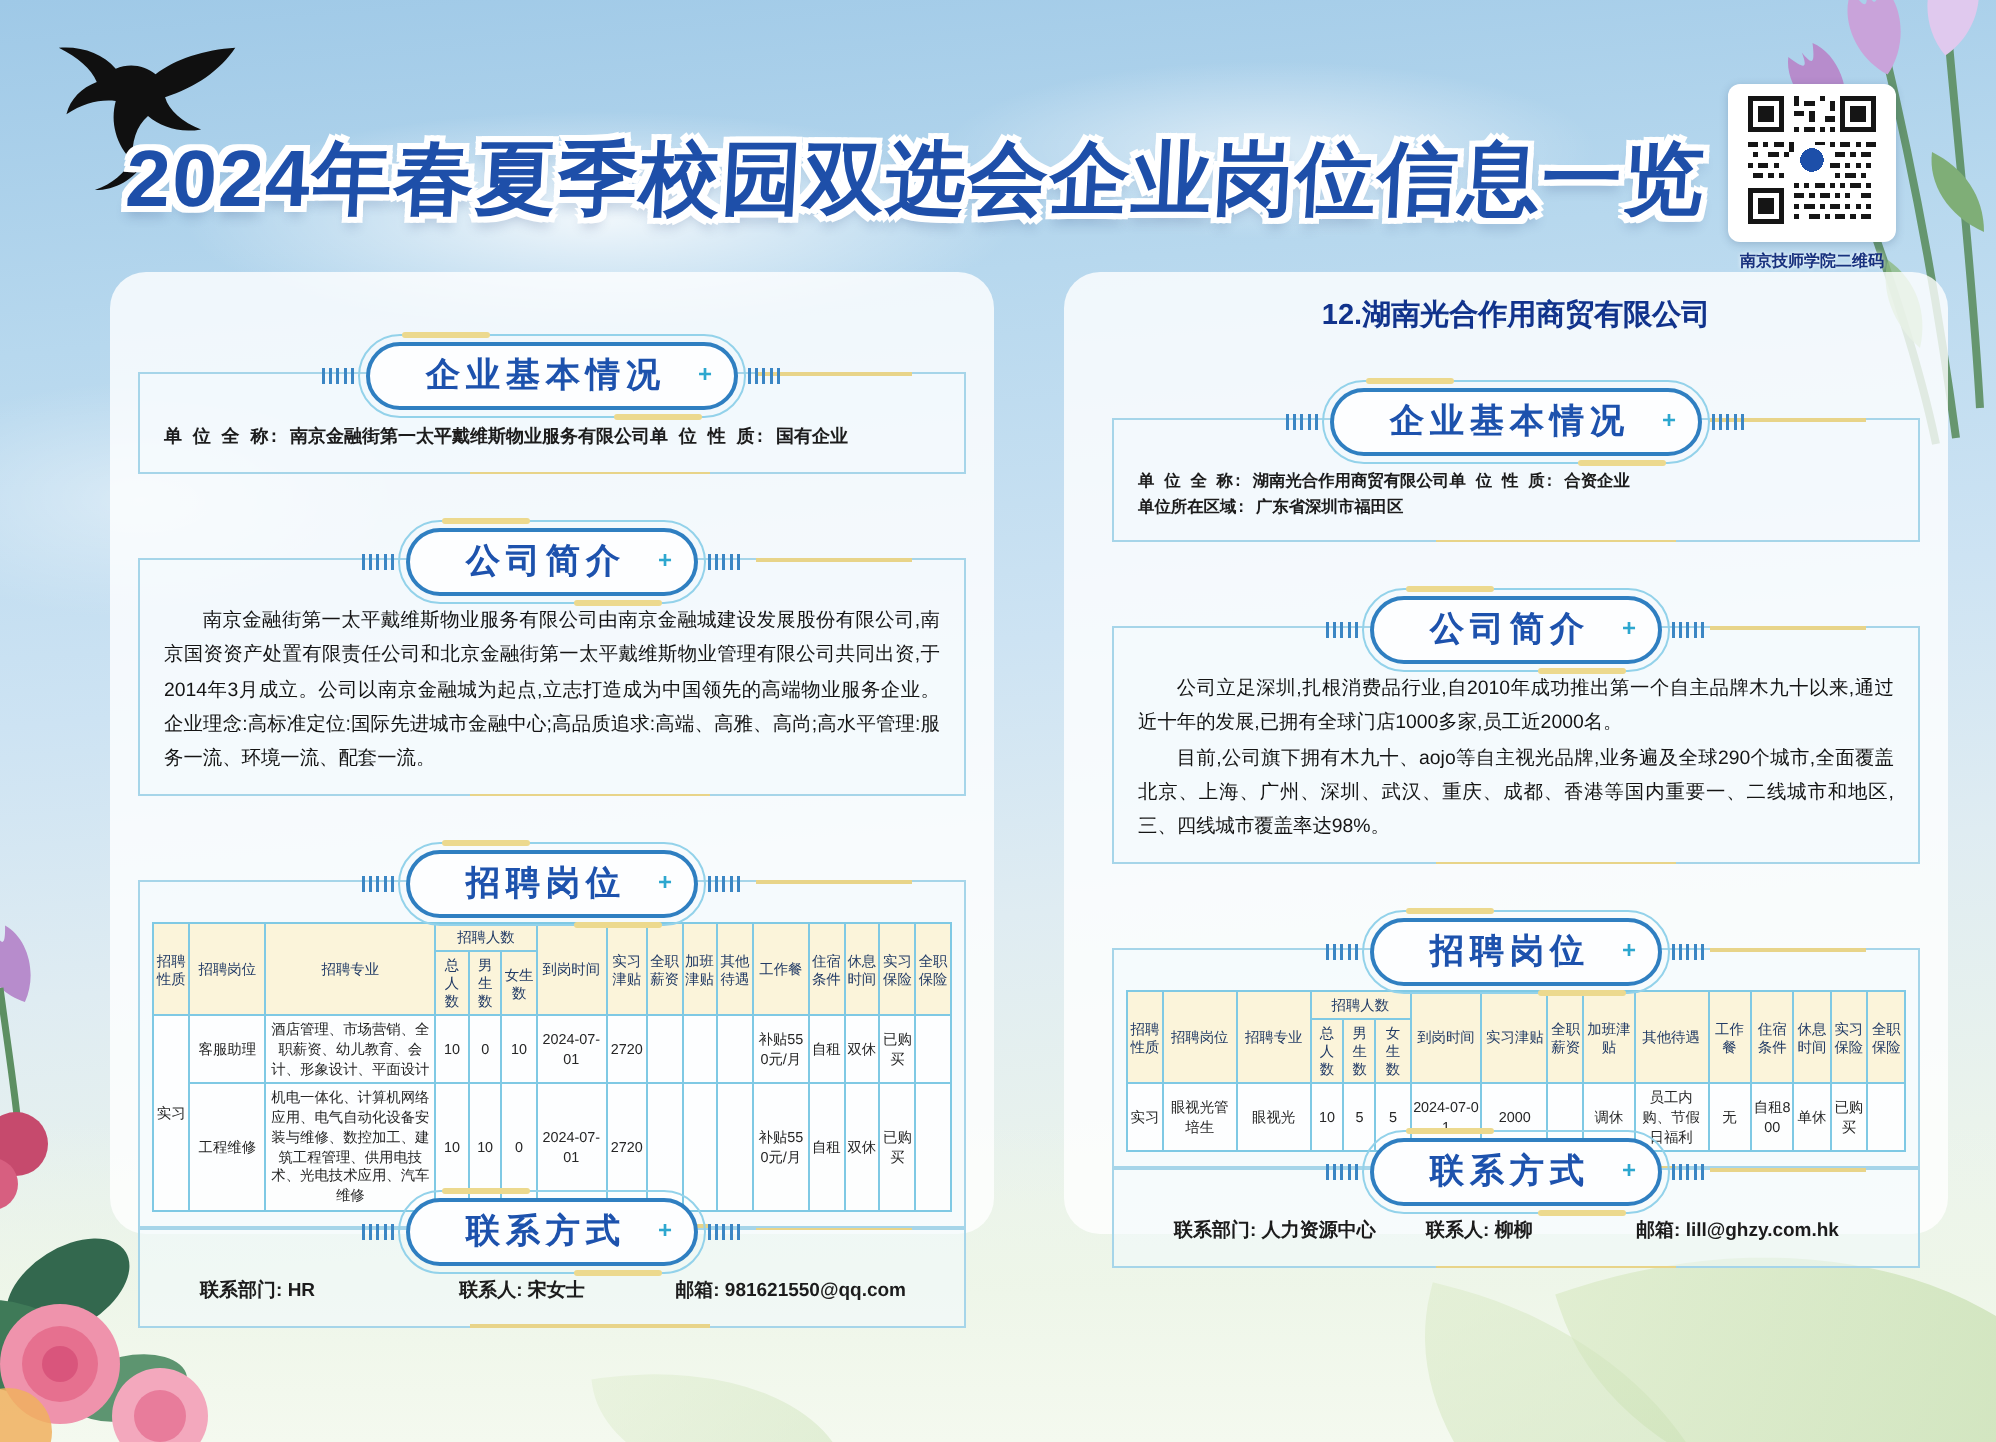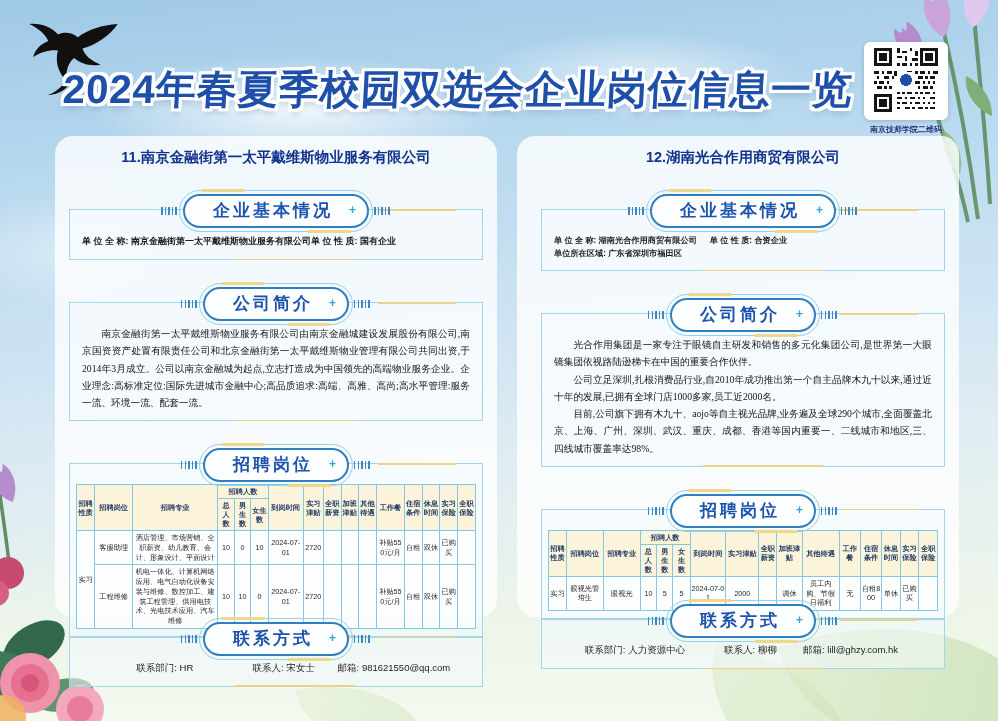--- a/index.html
+++ b/index.html
@@ -29,62 +29,62 @@
   .qr-wrap{position:absolute;top:42px;right:50px;width:84px;text-align:center;}
   .qr-box{background:#fff;border-radius:6px;padding:6px 6px 4px;box-shadow:0 1px 4px rgba(40,70,110,.25);}
   .qr-caption{margin-top:4px;font-size:8px;font-weight:bold;color:#17317e;text-shadow:0 0 2px #fff;}
 
   
   .panel{
     position:absolute;top:136px;width:442px;height:481px;box-sizing:border-box;
     background:rgba(255,255,255,.8);border-radius:18px;
     padding:8px 14px 12px;display:flex;flex-direction:column;
   }
-  .panel.left{left:55px;} .panel.right{left:517px;padding-left:24px;}
+  .panel.left{left:55px;} .panel.right{left:532px;padding-left:24px;}
   .company-heading{text-align:center;font-size:14.5px;font-weight:bold;color:#11338c;margin:4px 0 0;white-space:nowrap;}
 
   .section{position:relative;border:1px solid #a6d5e9;background:rgba(243,250,253,.55);margin-top:42px;}
   .section .accent-t{position:absolute;top:-1px;right:26px;width:78px;height:1.5px;background:#e8d489;}
   .section .accent-b{position:absolute;bottom:-1px;left:40%;width:120px;height:1.5px;background:#e8d489;}
   .section-header{position:absolute;top:-16px;left:0;right:0;display:flex;align-items:center;justify-content:center;}
   .ticks{width:17px;height:8px;margin:0 5px;background:repeating-linear-gradient(90deg,#3b86c4 0 1.5px,transparent 1.5px 3.6px);}
   .pill{
     position:relative;background:#fdfeff;border:2px solid #2f7fc1;border-radius:999px;
     padding:3px 34px 4px 28px;font-size:17px;font-weight:bold;color:#1d52ad;letter-spacing:3px;
     outline:1.5px solid #93d2ea;outline-offset:3px;white-space:nowrap;
   }
   .pill::before{content:"";position:absolute;top:-7px;left:16px;width:44px;height:3px;border-radius:2px;background:#ecd98e;}
   .pill::after{content:"";position:absolute;bottom:-7px;right:16px;width:44px;height:3px;border-radius:2px;background:#ecd98e;}
   .pill .plus{position:absolute;right:11px;top:50%;transform:translateY(-58%);font-size:12px;letter-spacing:0;color:#2da7cf;}
 
   
   .kv-body{padding:23px 10px 9px 12px;}
   .kv-row{display:flex;margin:2px 0;}
-  .kv-item{white-space:nowrap;font-size:9px;color:#1c1c1c;}
+  .kv-item{white-space:nowrap;font-size:9px;color:#1c1c1c;font-family:Liberation Mono, monospace;}
   .kv-item .lab{font-weight:bold;}
   .kv-item .val{font-weight:bold;}
   .panel.left .kv-item.first{flex:0 0 57%;}
   .panel.right .kv-item{font-size:8.2px;}
   .panel.right .kv-item.first{flex:0 0 41%;}
 
   
-  .profile-body{padding:22px 12px 9px;font-family:Liberation Serif, serif;}
+  .profile-body{padding:22px 12px 9px;}
   .profile-body p{margin:0;font-size:9.7px;line-height:1.78;color:#141414;text-indent:2em;text-align:justify;}
 
   
   .jobs-body{padding:20px 6px 7px;}
   table.jobs{width:100%;border-collapse:collapse;table-layout:fixed;}
   table.jobs th,table.jobs td{border:1px solid #7fc9e4;text-align:center;vertical-align:middle;padding:2px 1px;word-break:break-all;}
-  table.jobs th{background:#fbf4da;color:#223b66;font-size:7.2px;font-weight:bold;line-height:1.25;}
+  table.jobs th{background:#fbf4da;color:#223b66;font-size:7.2px;font-weight:normal;line-height:1.25;}
   table.jobs td{background:rgba(255,255,255,.75);color:#262626;font-size:7.2px;line-height:1.35;}
 
   
   .section.contact{margin-top:auto;}
   .contact-body{display:flex;padding:24px 22px 11px 30px;}
-  .contact-item{white-space:nowrap;font-size:9.5px;font-weight:normal;color:#1c1c1c;text-align:center;}
+  .contact-item{white-space:nowrap;font-size:9.5px;font-weight:bold;color:#1c1c1c;}
   .contact-item.dept{flex:0 0 36%;}
   .contact-item.person{flex:0 0 30%;}
 
   
   .deco{position:absolute;pointer-events:none;}
   .swallow{left:26px;top:22px;}
   .tulips-tr{right:-8px;top:-6px;}
   .flowers-bl{left:-6px;bottom:-8px;}
   .leaf{position:absolute;background:linear-gradient(135deg,#dcebc9,#c2dcab);opacity:.75;border-radius:0 100% 4% 100%;}
   .leaf.l1{right:-40px;bottom:-55px;width:240px;height:170px;transform:rotate(-18deg);}
@@ -170,21 +170,20 @@
           <path d="M9,0h1v2H9z M11,1h2v1h-2z M14,0h1v1h-1z M16,1h1v2h-1z M9,3h2v1H9z M12,3h1v2h-1z M15,4h2v1h-2z M9,6h1v1H9z M11,6h2v1h-2z M14,6h1v1h-1z M16,6h1v1h-1z M0,9h2v1H0z M3,9h1v1H3z M5,9h2v1H5z M8,9h1v2H8z M13,9h2v1h-2z M16,9h1v1h-1z M18,9h2v1h-2z M21,9h1v1h-1z M23,9h2v1h-2z M1,11h1v1H1z M4,11h2v1H4z M7,11h1v1H7z M17,11h2v1h-2z M20,11h1v1h-1z M22,11h2v1h-2z M0,13h1v1H0z M2,13h2v1H2z M5,13h1v1H5z M16,13h2v1h-2z M19,13h1v1h-1z M21,13h1v1h-1z M23,13h1v1h-1z M1,15h2v1H1z M4,15h1v1H4z M6,15h1v1H6z M17,15h1v1h-1z M19,15h2v1h-2z M22,15h1v1h-1z M9,17h1v1H9z M11,17h1v1h-1z M13,17h2v1h-2z M16,17h1v1h-1z M18,17h1v1h-1z M20,17h2v1h-2z M23,17h1v1h-1z M9,19h2v1H9z M12,19h1v1h-1z M14,19h2v1h-2z M17,19h1v1h-1z M19,19h1v1h-1z M22,19h2v1h-2z M9,21h1v1H9z M11,21h2v1h-2z M14,21h1v1h-1z M16,21h2v1h-2z M19,21h1v1h-1z M21,21h1v1h-1z M23,21h1v1h-1z M9,23h1v1H9z M12,23h2v1h-2z M15,23h1v1h-1z M17,23h2v1h-2z M20,23h1v1h-1z M22,23h2v1h-2z"></path>
         </g>
         <rect x="9.5" y="9.5" width="6" height="6" fill="#fff"></rect>
         <circle cx="12.5" cy="12.5" r="2.3" fill="#1d4fa9"></circle>
       </svg>
     </div>
     <div class="qr-caption">南京技师学院二维码</div>
   </div>
 
   <div class="panel left">
-    <div class="company-heading">11.南京金融街第一太平戴维斯物业服务有限公司</div>
 
     <div class="section">
       <span class="accent-t"></span>
         <span class="accent-b"></span>
       <div class="section-header">
         <span class="ticks"></span>
         <span class="pill"><span>企业基本情况</span><span class="plus">+</span></span>
         <span class="ticks"></span>
       </div>
       <div class="kv-body">
@@ -340,21 +339,20 @@
 
     <div class="section">
       <span class="accent-t"></span>
         <span class="accent-b"></span>
       <div class="section-header">
         <span class="ticks"></span>
         <span class="pill"><span>公司简介</span><span class="plus">+</span></span>
         <span class="ticks"></span>
       </div>
       <div class="profile-body">
-        <p>光合作用集团是一家专注于眼镜自主研发和销售的多元化集团公司,是世界第一大眼镜集团依视路陆逊梯卡在中国的重要合作伙伴。</p>
         <p>公司立足深圳,扎根消费品行业,自2010年成功推出第一个自主品牌木九十以来,通过近十年的发展,已拥有全球门店1000多家,员工近2000名。</p>
         <p>目前,公司旗下拥有木九十、aojo等自主视光品牌,业务遍及全球290个城市,全面覆盖北京、上海、广州、深圳、武汉、重庆、成都、香港等国内重要一、二线城市和地区,三、四线城市覆盖率达98%。</p>
       </div>
     </div>
 
     <div class="section">
       <span class="accent-t"></span>
         <span class="accent-b"></span>
       <div class="section-header">
         <span class="ticks"></span>

